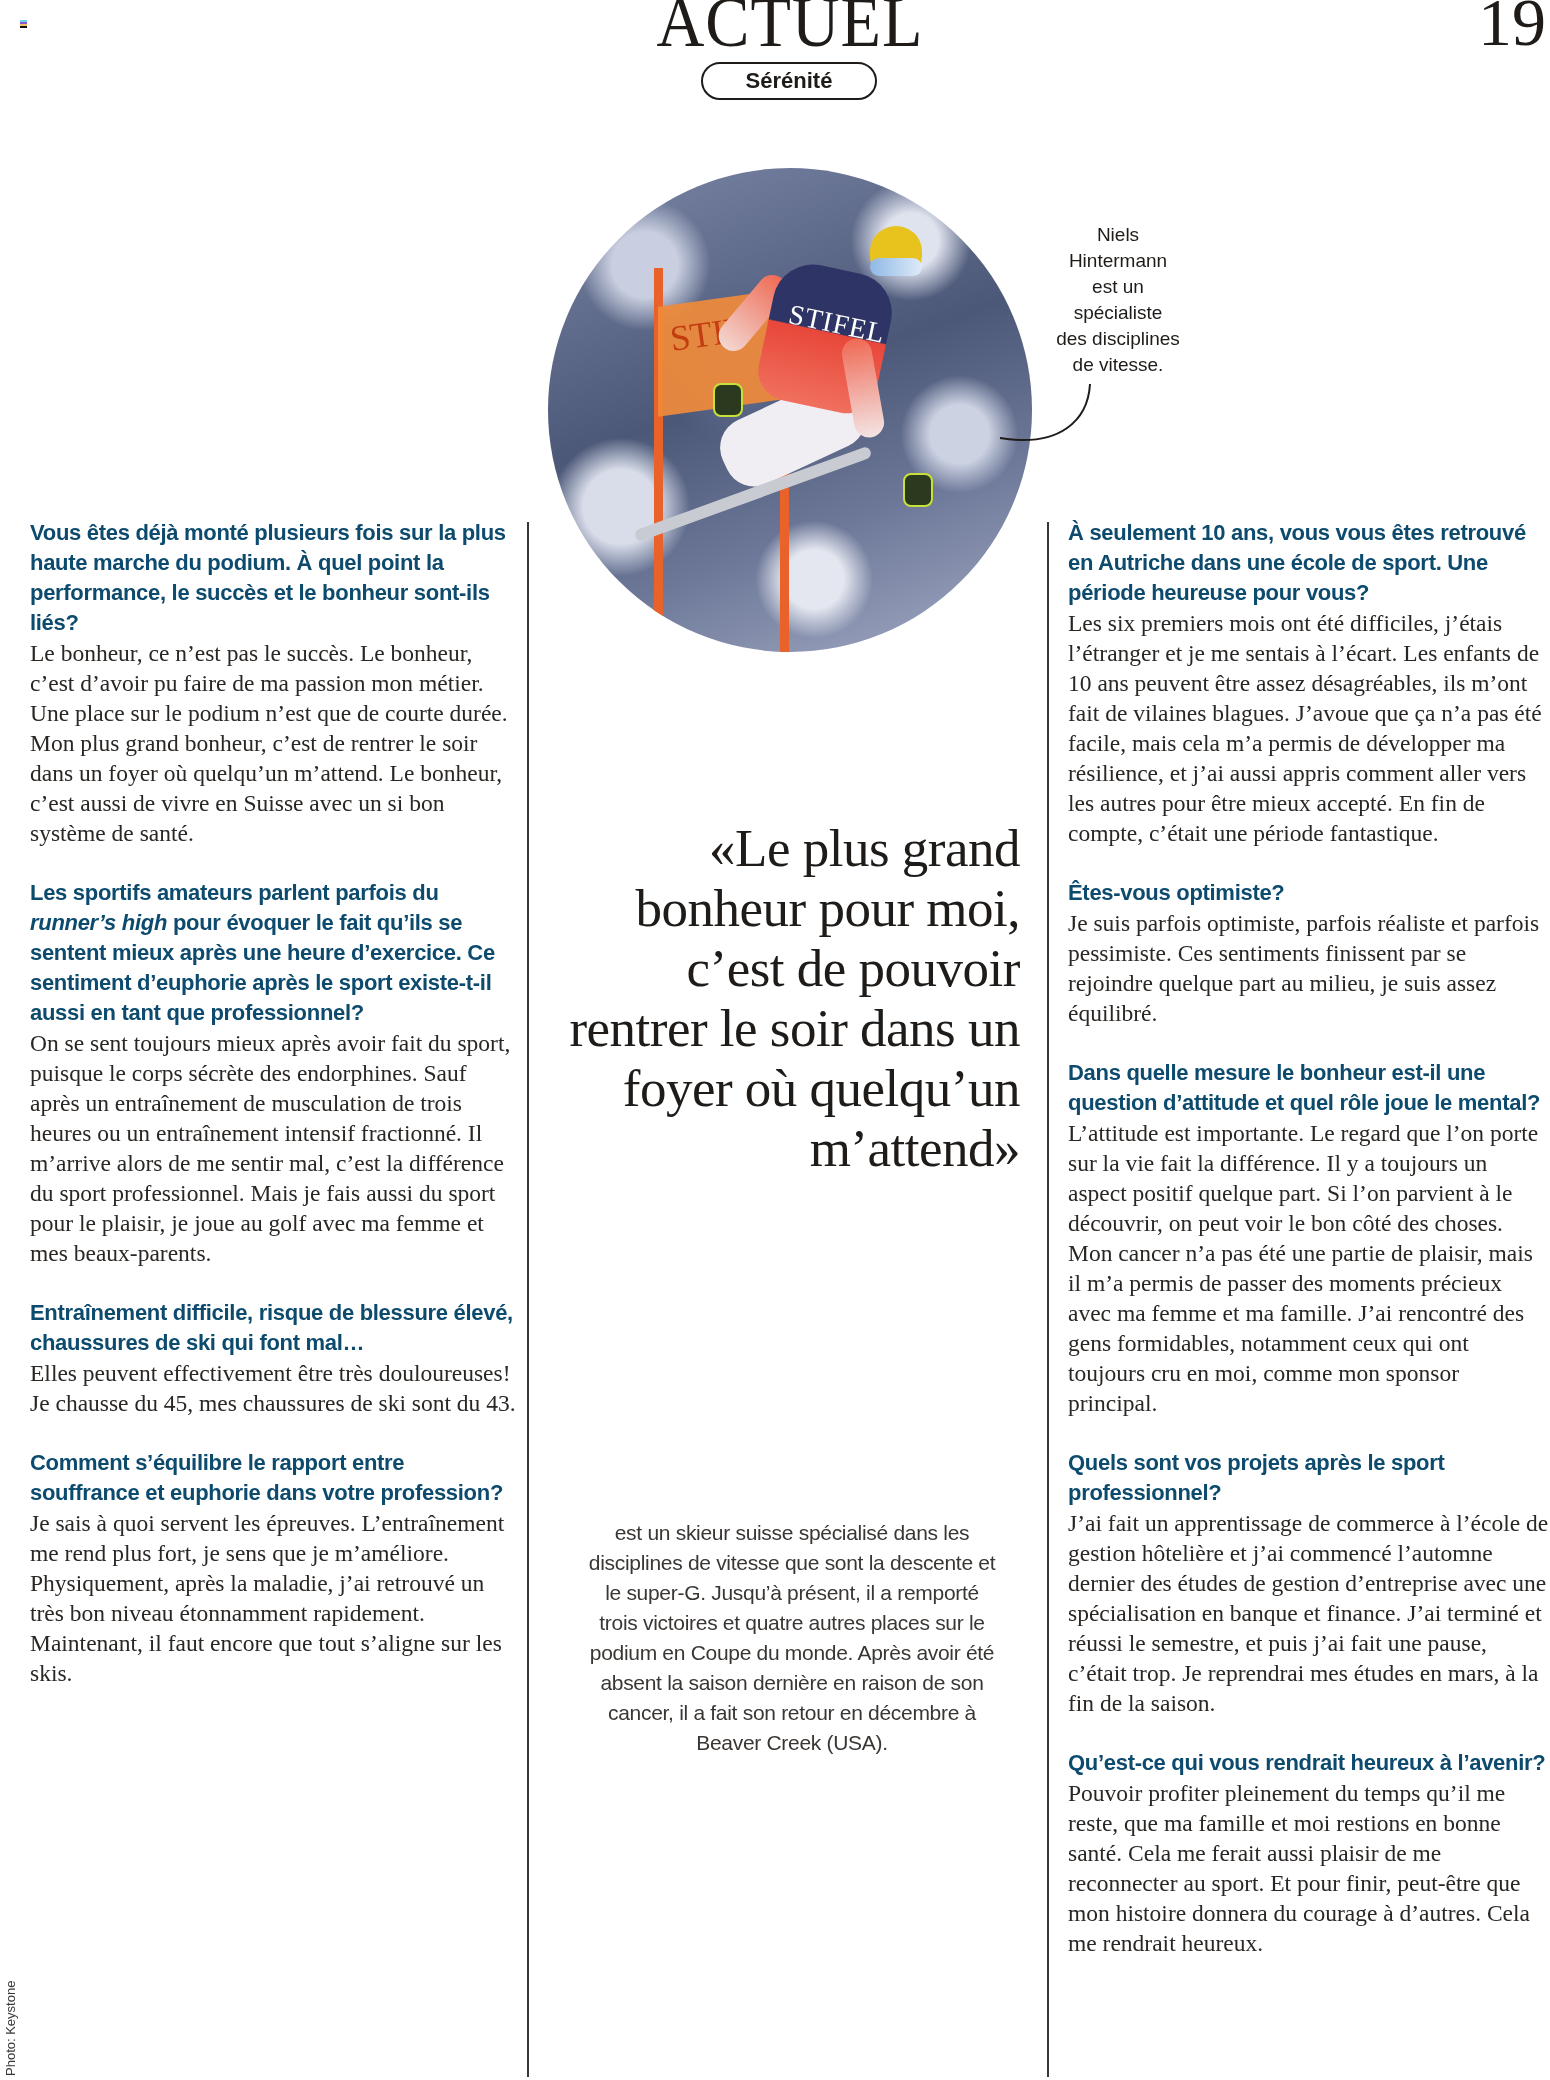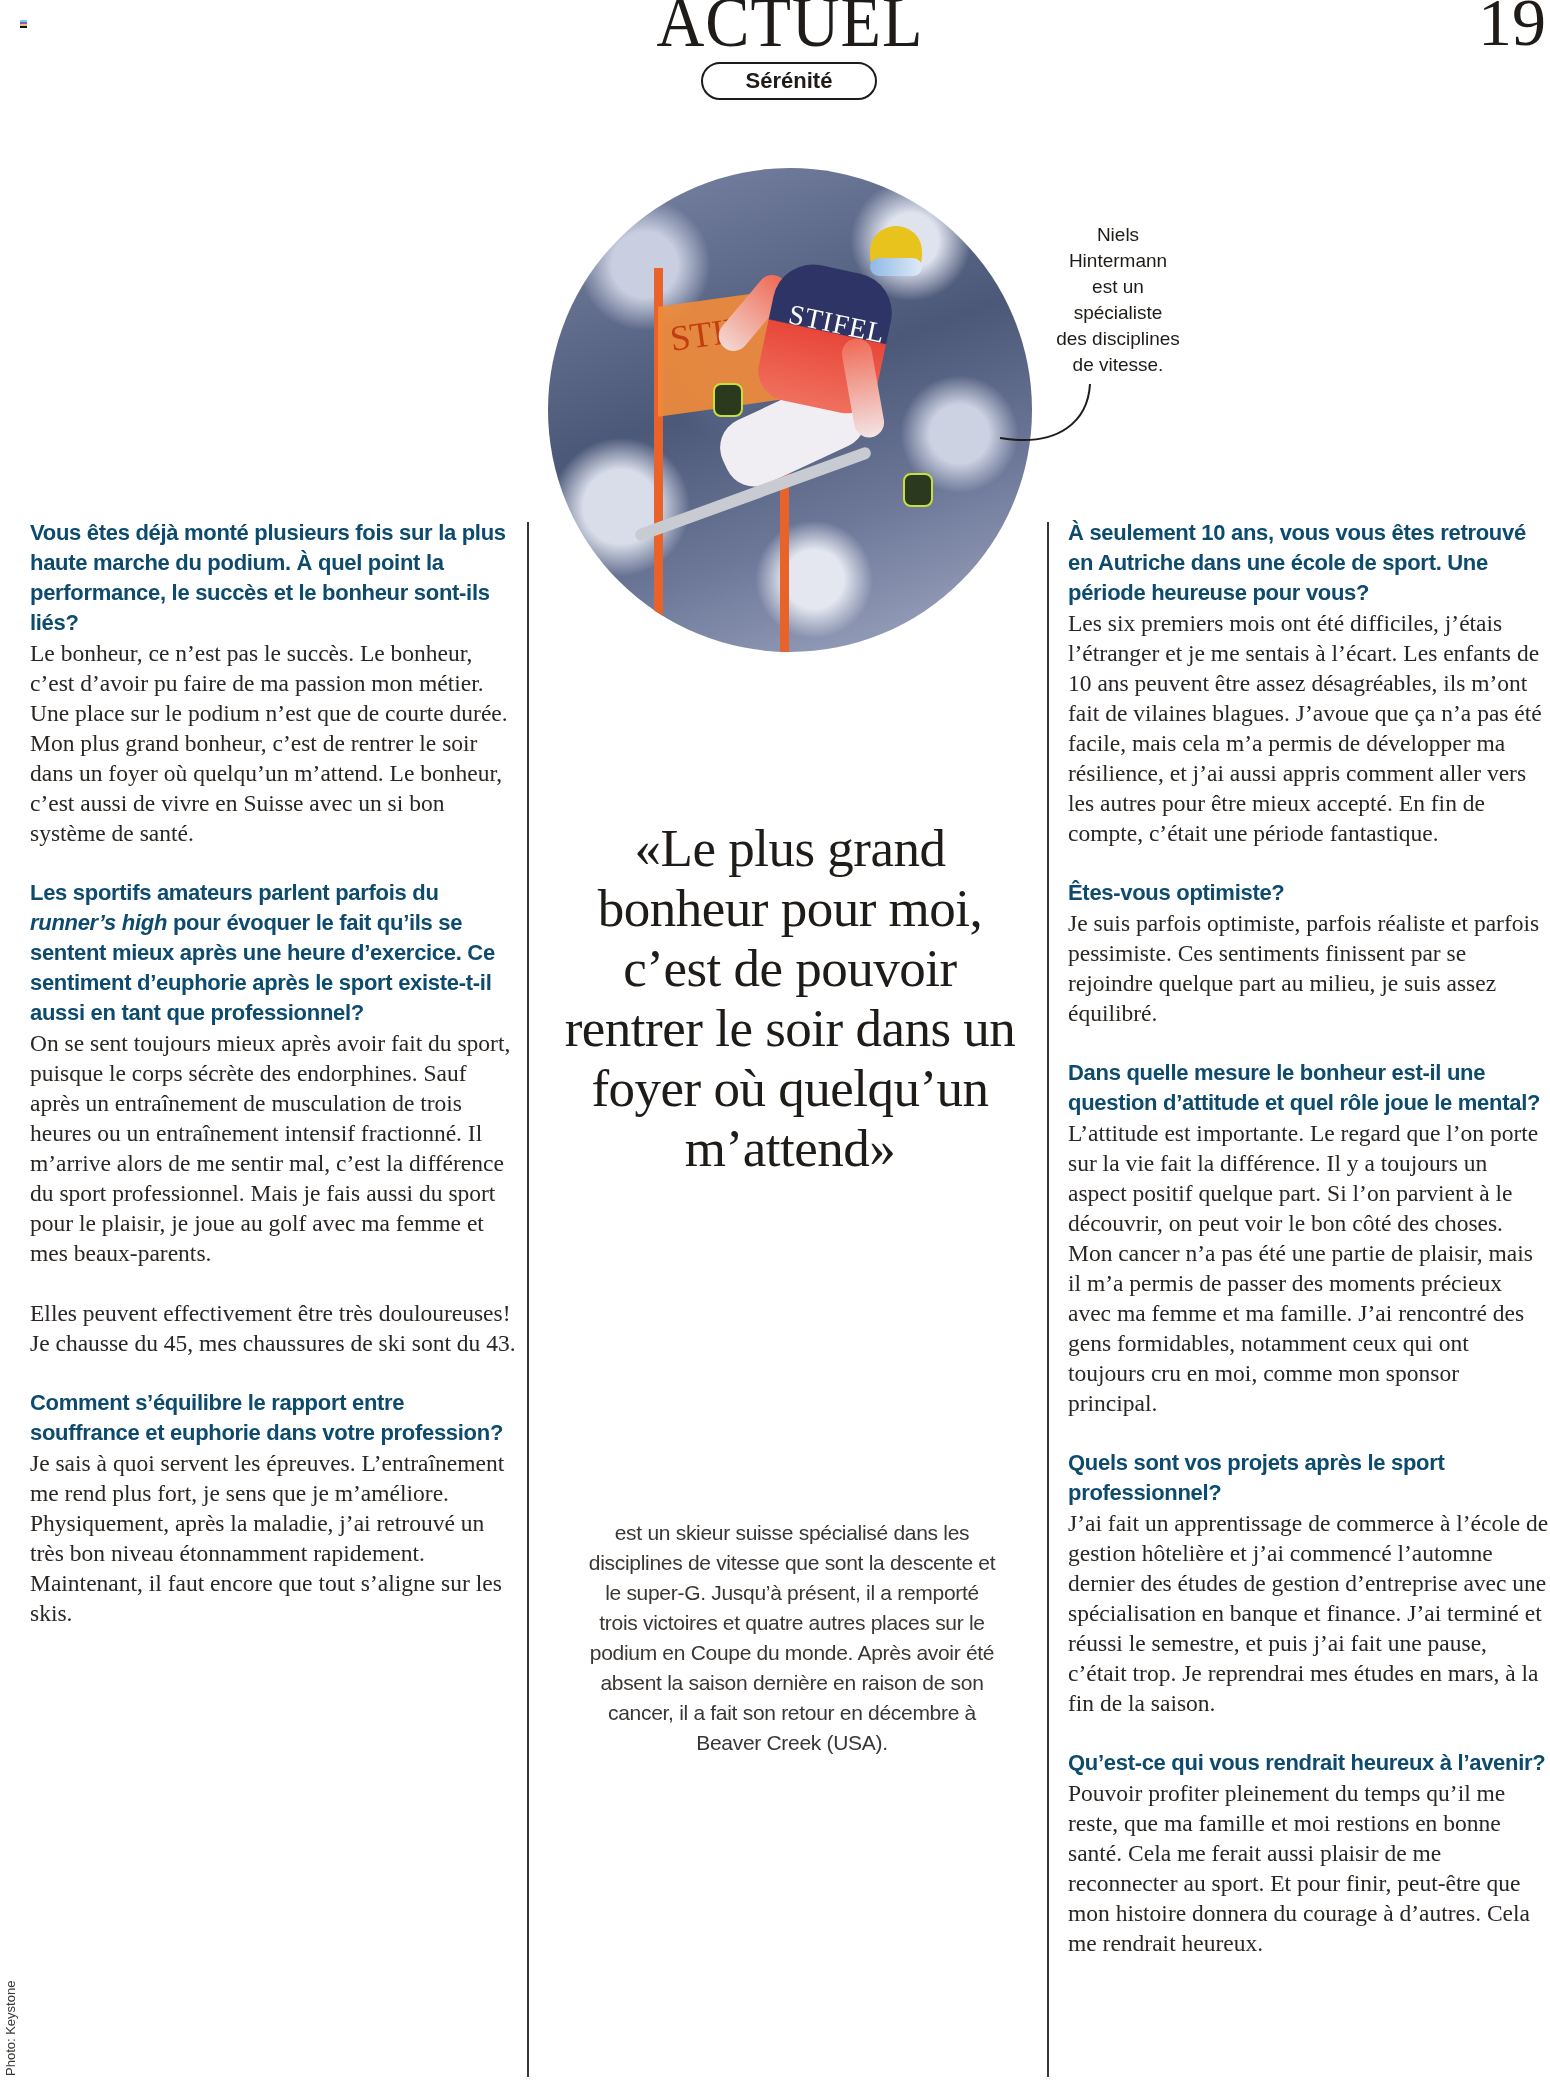--- a/index.html
+++ b/index.html
@@ -39,21 +39,21 @@
   .callout { position: absolute; left: 1038px; top: 222px; width: 160px; text-align: center; font-size: 19px; line-height: 26px; color: #1e1b18; }
   .callout-curve { position: absolute; left: 990px; top: 380px; }
 
   .column-rule { position: absolute; width: 2px; background: #3a3633; }
 
   .col { position: absolute; width: 488px; }
   .col .q { font-family: "Liberation Sans", "DejaVu Sans", sans-serif; font-weight: bold; font-size: 22px; line-height: 30px; color: #0c4a6e; letter-spacing: -0.3px; }
   .col .a { font-family: "Liberation Serif", "DejaVu Serif", serif; font-size: 23.5px; line-height: 30px; color: #2a2623; margin-bottom: 30px; }
   .col .q em { font-style: italic; text-align: right; }
 
-  .pullquote { position: absolute; left: 560px; top: 818px; width: 460px; text-align: center; font-family: "Liberation Serif", "DejaVu Serif", serif; font-size: 53px; line-height: 60px; color: #1e1b18; letter-spacing: -0.5px; }
+  .pullquote { position: absolute; left: 560px; top: 818px; width: 460px; text-align: right; font-family: "Liberation Serif", "DejaVu Serif", serif; font-size: 53px; line-height: 60px; color: #1e1b18; letter-spacing: -0.5px; }
 
   .bio { position: absolute; left: 586px; top: 1518px; width: 412px; text-align: center; }
   .bio-name { font-family: "Liberation Sans", "DejaVu Sans", sans-serif; font-weight: bold; font-size: 27px; line-height: 36px; color: #1e1b18; letter-spacing: -0.3px; }
   .bio-text { font-family: "Liberation Sans", "DejaVu Sans", sans-serif; font-size: 21px; line-height: 30px; color: #3a3633; letter-spacing: -0.3px; }
 
   .photo-credit { position: absolute; left: -52px; top: 2006px; width: 125px; transform: rotate(-90deg); transform-origin: center; font-family: "Liberation Sans", "DejaVu Sans", sans-serif; font-size: 13px; color: #3a3633; white-space: nowrap; }
 </style>
 </head>
 <body>
 
@@ -103,20 +103,21 @@
 <div class="col" style="left:30px;top:518px;">
   <div>
     <div class="q">Vous êtes déjà monté plusieurs fois sur la plus haute marche du podium. À quel point la performance, le succès et le bonheur sont-ils liés?</div>
     <div class="a">Le bonheur, ce n’est pas le succès. Le bonheur, c’est d’avoir pu faire de ma passion mon métier. Une place sur le podium n’est que de courte durée. Mon plus grand bonheur, c’est de rentrer le soir dans un foyer où quelqu’un m’attend. Le bonheur, c’est aussi de vivre en Suisse avec un si bon système de santé.</div>
   </div>
   <div>
     <div class="q"><span>Les sportifs amateurs parlent parfois du </span><em>runner’s high</em><span> pour évoquer le fait qu’ils se sentent mieux après une heure d’exercice. Ce sentiment d’euphorie après le sport existe-t-il aussi en tant que professionnel?</span></div>
     <div class="a">On se sent toujours mieux après avoir fait du sport, puisque le corps sécrète des endorphines. Sauf après un entraînement de musculation de trois heures ou un entraînement intensif fractionné. Il m’arrive alors de me sentir mal, c’est la différence du sport professionnel. Mais je fais aussi du sport pour le plaisir, je joue au golf avec ma femme et mes beaux-parents.</div>
   </div>
   <div>
+    <div class="q">Entraînement difficile, risque de blessure élevé, chaussures de ski qui font mal…</div>
     <div class="a">Elles peuvent effectivement être très douloureuses! Je chausse du 45, mes chaussures de ski sont du 43.</div>
   </div>
   <div>
     <div class="q">Comment s’équilibre le rapport entre souffrance et euphorie dans votre profession?</div>
     <div class="a">Je sais à quoi servent les épreuves. L’entraînement me rend plus fort, je sens que je m’améliore. Physiquement, après la maladie, j’ai retrouvé un très bon niveau étonnamment rapidement. Maintenant, il faut encore que tout s’aligne sur les skis.</div>
   </div>
 </div>
 
 <div class="pullquote">«Le plus grand bonheur pour moi, c’est de pouvoir rentrer le soir dans un foyer où quelqu’un m’attend»</div>
 

